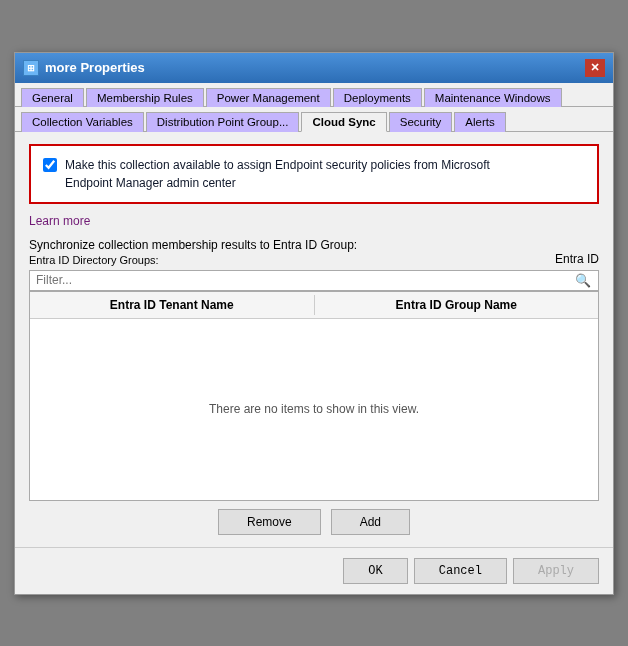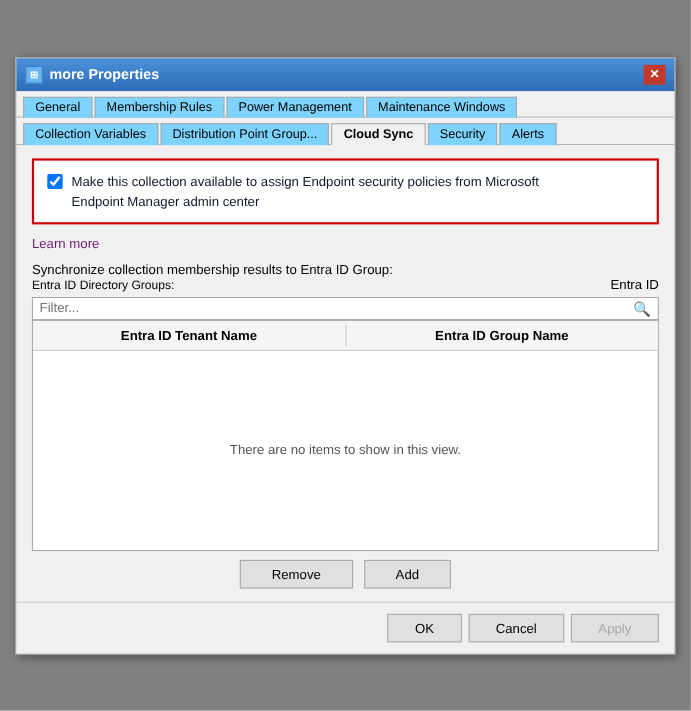--- a/index.html
+++ b/index.html
@@ -62,21 +62,21 @@
       display: flex;
       background: #f0f0f0;
       border-bottom: 1px solid #aaa;
       padding: 4px 6px 0 6px;
       gap: 2px;
     }
     .tab {
       padding: 3px 10px;
       border: 1px solid #aaa;
       border-bottom: none;
-      background: #7dd3fc;
+      background: #c4b5fd;
       cursor: pointer;
       font-size: 11.5px;
       color: #000;
       position: relative;
       top: 1px;
     }
     .tab.active {
       background: #f0f0f0;
       border-bottom: 1px solid #f0f0f0;
       font-weight: 600;
@@ -210,20 +210,21 @@
       border-top: 1px solid #ccc;
       background: #f0f0f0;
     }
     .footer-btn {
       padding: 5px 24px;
       font-size: 12px;
       background: #e0e0e0;
       border: 1px solid #aaa;
       cursor: pointer;
       color: #000;
+      font-family: Liberation Mono, monospace;
     }
     .footer-btn.disabled {
       color: #aaa;
       cursor: default;
     }
   </style>
 </head>
 <body>
 
 <div class="window">
@@ -233,20 +234,21 @@
       <div class="title-icon">⊞</div>
       <span>more Properties</span>
     </div>
     <button class="close-btn">✕</button>
   </div>
 
   <div class="tabs-row1">
     <div class="tab">General</div>
     <div class="tab">Membership Rules</div>
     <div class="tab">Power Management</div>
+    <div class="tab">Deployments</div>
     <div class="tab">Maintenance Windows</div>
   </div>
 
   <div class="tabs-row2">
     <div class="tab">Collection Variables</div>
     <div class="tab">Distribution Point Group...</div>
     <div class="tab active">Cloud Sync</div>
     <div class="tab">Security</div>
     <div class="tab">Alerts</div>
   </div>

